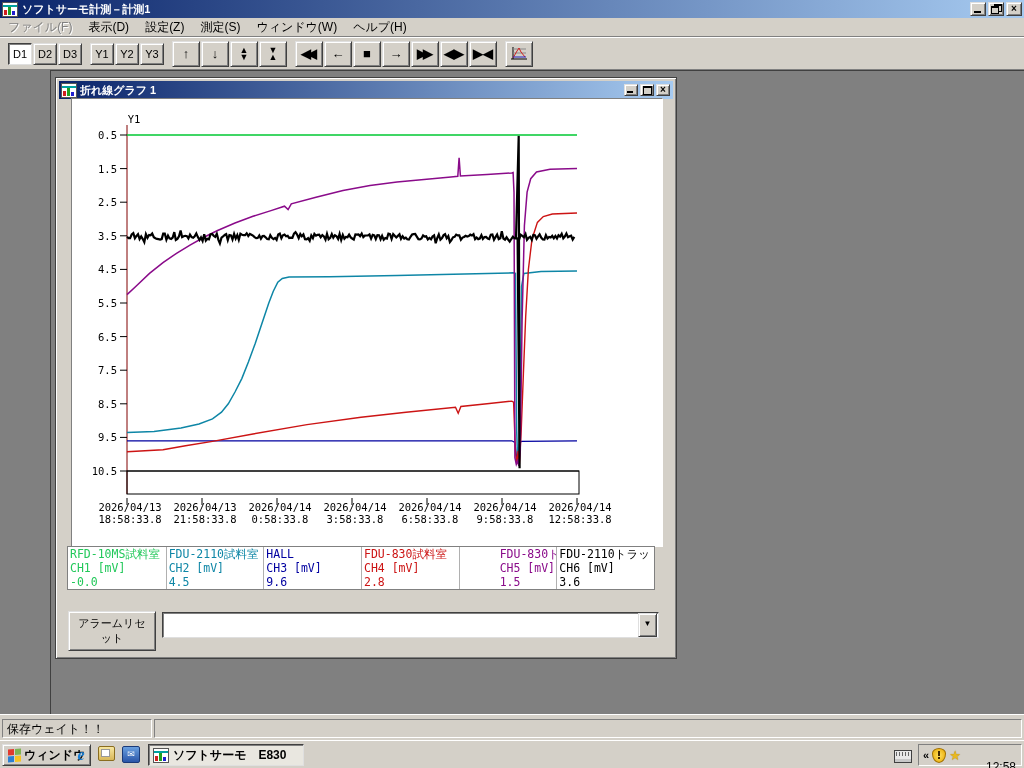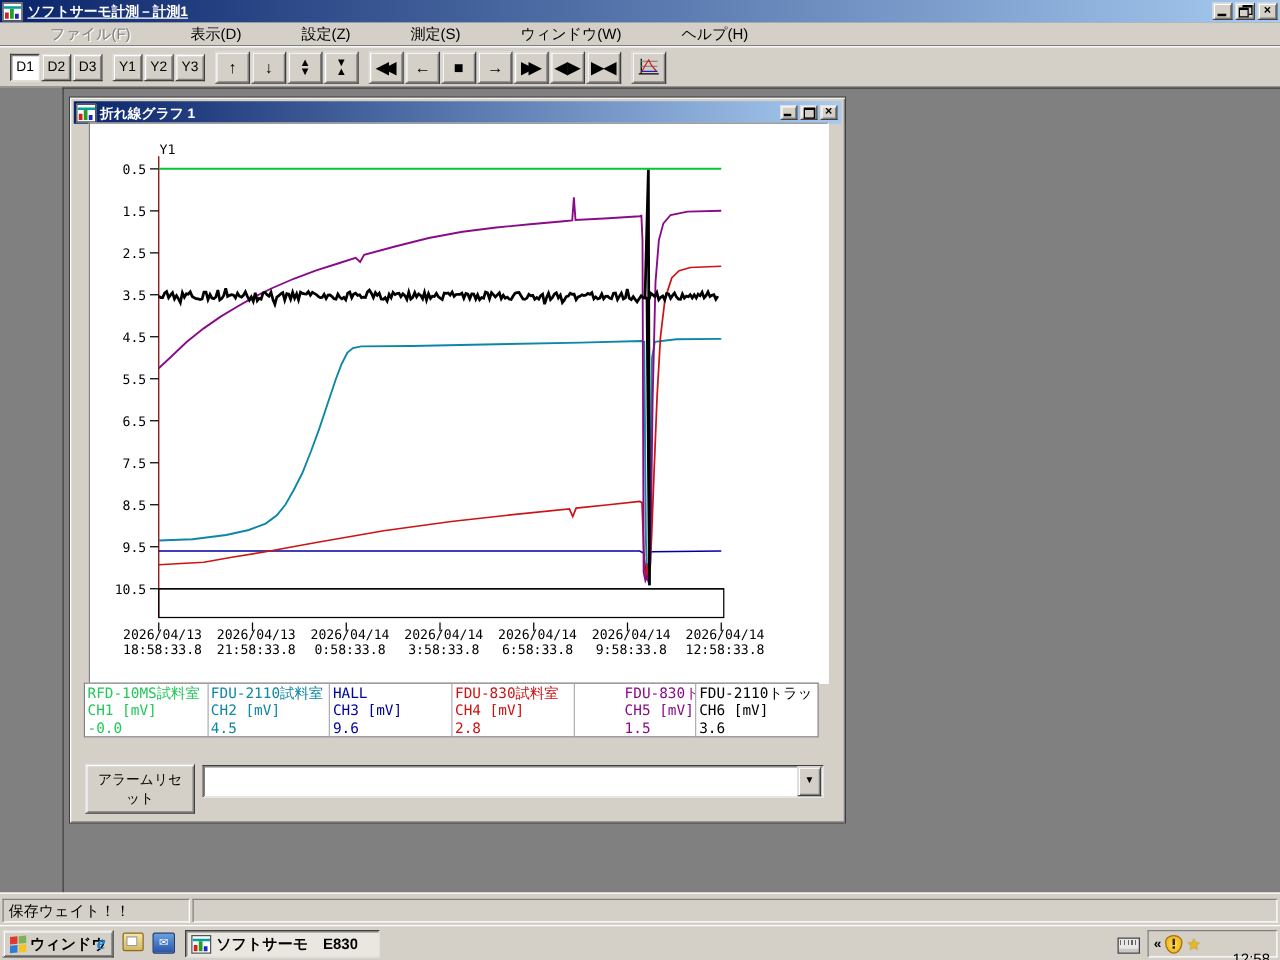--- a/index.html
+++ b/index.html
@@ -9,41 +9,41 @@
   .raised{background:#d4d0c8;border:1px solid;border-color:#dfdfdf #404040 #404040 #dfdfdf;
           box-shadow:inset 1px 1px 0 #fff,inset -1px -1px 0 #808080;}
   .pressed{background:#fff;border:1px solid;border-color:#404040 #dfdfdf #dfdfdf #404040;
           box-shadow:inset 1px 1px 0 #808080,inset -1px -1px 0 #fff;}
   .sunken{border:1px solid;border-color:#808080 #fff #fff #808080;}
   .sunken2{border:1px solid;border-color:#404040 #dfdfdf #dfdfdf #404040;
            box-shadow:inset 1px 1px 0 #808080,inset -1px -1px 0 #fff;}
   
   .titlebar{position:absolute;left:0;top:0;width:1024px;height:18px;
             background:linear-gradient(90deg,#0a246a,#a6caf0);display:flex;align-items:center;}
-  .titlebar .ttl{color:#fff;font-weight:bold;font-size:11px;margin-left:4px;white-space:nowrap;text-decoration:underline;}
+  .titlebar .ttl{color:#fff;font-weight:bold;font-size:11px;margin-left:4px;white-space:nowrap;}
   .winbtns{position:absolute;right:2px;top:2px;display:flex;gap:2px;}
   .wbtn{width:16px;height:14px;font-size:9px;line-height:12px;text-align:center;
         font-weight:bold;position:relative;padding:0;cursor:default;}
   .wbtn-sm{width:14px;height:12px;font-size:8px;line-height:10px;}
   .glyph-min{position:absolute;left:3px;bottom:2px;width:7px;height:2px;background:#000;}
   .glyph-max{position:absolute;left:3px;top:2px;width:8px;height:7px;border:1px solid #000;border-top-width:2px;}
   .glyph-restore{position:absolute;left:2px;top:3px;width:6px;height:5px;border:1px solid #000;border-top-width:2px;background:#d4d0c8;}
   .glyph-restore2{position:absolute;left:5px;top:1px;width:6px;height:5px;border:1px solid #000;border-top-width:2px;}
   .glyph-x{position:absolute;left:0;top:0;right:0;bottom:0;font:bold 10px "Liberation Sans",sans-serif;line-height:12px;}
   
   .appicon{width:14px;height:13px;margin-left:2px;flex:none;background:#fff;border:1px solid #555;position:relative;overflow:hidden;}
   .appicon i{position:absolute;bottom:1px;width:3px;}
   .appicon .b1{left:1px;height:5px;background:#d02020;}
   .appicon .b2{left:5px;height:8px;background:#20a020;}
   .appicon .b3{left:9px;height:4px;background:#2020d0;}
   .appicon .ln{position:absolute;top:2px;left:0;width:100%;height:2px;background:#00a0a0;}
   
   .menubar{position:absolute;left:0;top:18px;width:1024px;height:18px;background:#d4d0c8;
            display:flex;align-items:center;border-bottom:1px solid #808080;box-shadow:0 1px 0 #fff;}
-  .menu-item{padding:1px 8px;white-space:nowrap;margin-left:32px;}
+  .menu-item{padding:1px 8px;white-space:nowrap;}
   .menu-item.disabled{color:#808080;text-shadow:1px 1px 0 #fff;}
   
   .tbar{position:absolute;left:0;top:37px;width:1024px;height:33px;background:#d4d0c8;
         border-top:1px solid #fff;display:flex;align-items:center;padding-left:8px;box-sizing:border-box;
         border-bottom:1px solid #808080;}
   .tb{height:22px;width:24px;font-size:11px;text-align:center;padding:0;margin-right:1px;cursor:default;
       font-family:"Liberation Sans",sans-serif;color:#000;}
   .tb.ar{width:28px;height:26px;font-size:13px;font-weight:bold;}
   .tb.stack{display:inline-flex;flex-direction:column;align-items:center;justify-content:center;line-height:7px;font-size:9px;}
   .tb .dbl{letter-spacing:-4px;display:inline-block;margin-left:-4px;}

